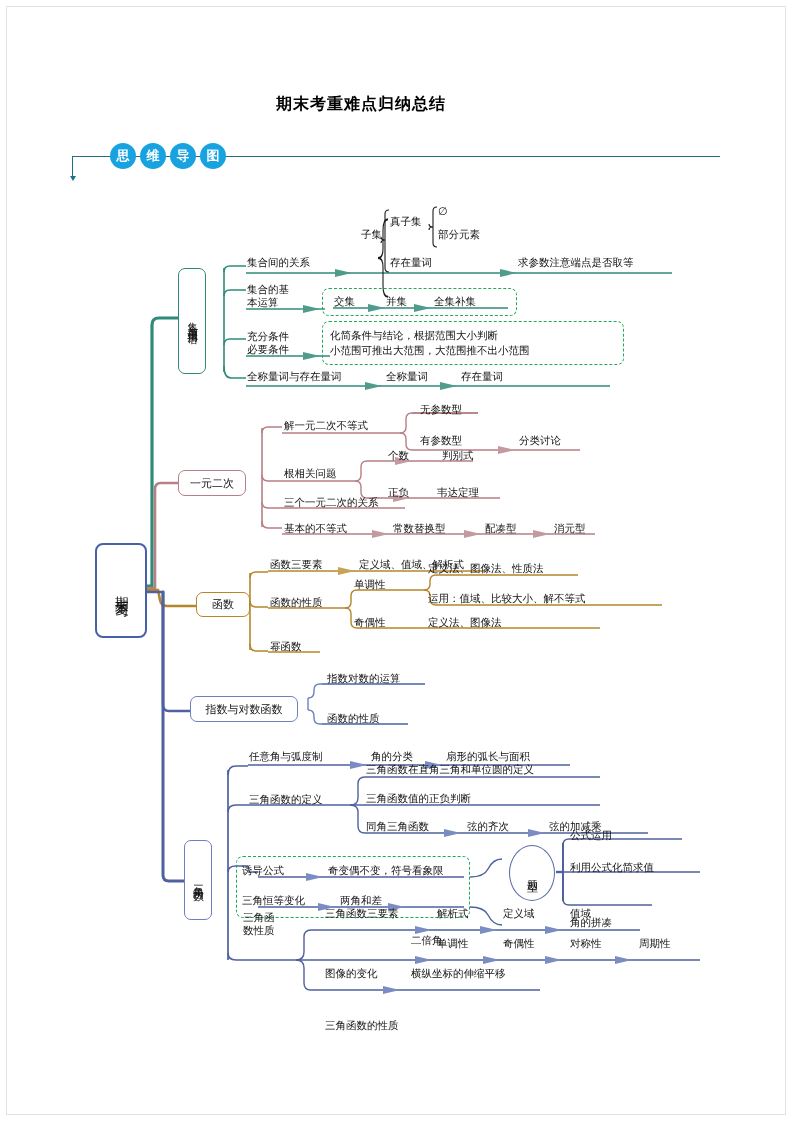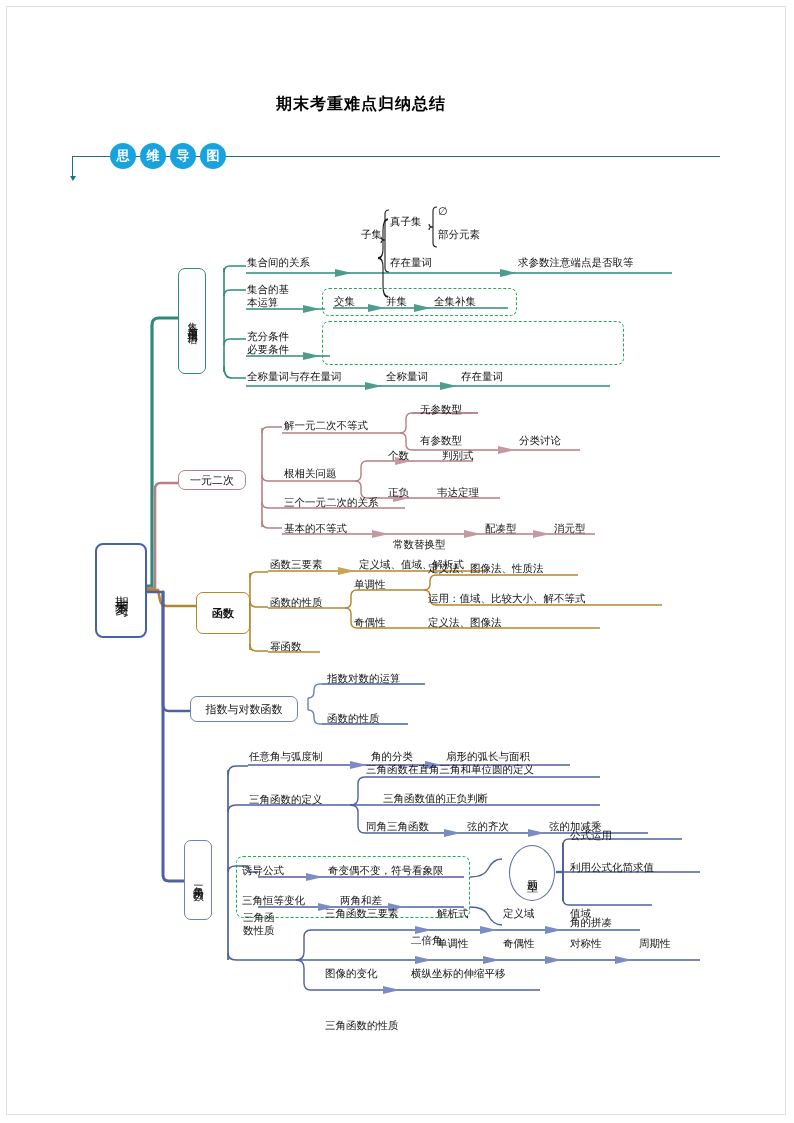--- a/index.html
+++ b/index.html
@@ -241,23 +241,23 @@
     <polygon points="483,956 500,960 483,964" fill="#7b8cc2"></polygon>
     <polygon points="545,956 562,960 545,964" fill="#7b8cc2"></polygon>
     <polygon points="615,956 632,960 615,964" fill="#7b8cc2"></polygon>
     <polygon points="383,986 400,990 383,994" fill="#7b8cc2"></polygon>
   </svg>
 
   <div class="node vert" id="root-node">期末复习</div>
 
   <div class="node vert b-teal" style="left:178px;top:268px;width:28px;height:106px;font-size:10.5px;">集合与逻辑用语</div>
 
-  <div class="node b-pink" style="left:178px;top:470px;width:68px;height:20px;">一元二次</div>
-
-  <div class="node b-gold" style="left:196px;top:592px;width:54px;height:42px;font-weight:bold;">函数</div>
+  <div class="node b-pink" style="left:178px;top:470px;width:68px;height:26px;">一元二次</div>
+
+  <div class="node b-gold" style="left:196px;top:592px;width:54px;height:25px;">函数</div>
 
   <div class="node b-blue" style="left:190px;top:696px;width:108px;height:26px;">指数与对数函数</div>
 
   <div class="node vert b-blue" style="left:184px;top:840px;width:28px;height:80px;">三角函数</div>
 
   <div id="topic-type-node" class="vert">题型</div>
 
   <div class="dashbox" style="left:322px;top:288px;width:195px;height:28px;"></div>
   <div class="dashbox" style="left:322px;top:321px;width:302px;height:44px;"></div>
   <div class="dashbox" style="left:236px;top:856px;width:234px;height:62px;"></div>
@@ -271,39 +271,41 @@
   <div class="lbl" style="left:518px;top:256px;">求参数注意端点是否取等</div>
 
   <div class="lbl two" style="left:247px;top:283px;">集合的基
 本运算</div>
   <div class="lbl" style="left:334px;top:295px;">交集</div>
   <div class="lbl" style="left:386px;top:295px;">并集</div>
   <div class="lbl" style="left:434px;top:295px;">全集补集</div>
 
   <div class="lbl two" style="left:247px;top:330px;">充分条件
 必要条件</div>
+  <div class="lbl two" style="left:330px;top:328px;line-height:1.45;">化简条件与结论，根据范围大小判断
+小范围可推出大范围，大范围推不出小范围</div>
 
   <div class="lbl" style="left:247px;top:370px;">全称量词与存在量词</div>
   <div class="lbl" style="left:386px;top:370px;">全称量词</div>
   <div class="lbl" style="left:461px;top:370px;">存在量词</div>
 
   <div class="lbl" style="left:284px;top:419px;">解一元二次不等式</div>
   <div class="lbl" style="left:420px;top:403px;">无参数型</div>
   <div class="lbl" style="left:420px;top:434px;">有参数型</div>
   <div class="lbl" style="left:519px;top:434px;">分类讨论</div>
 
   <div class="lbl" style="left:284px;top:467px;">根相关问题</div>
   <div class="lbl" style="left:388px;top:449px;">个数</div>
   <div class="lbl" style="left:442px;top:449px;">判别式</div>
   <div class="lbl" style="left:388px;top:486px;">正负</div>
   <div class="lbl" style="left:437px;top:486px;">韦达定理</div>
 
   <div class="lbl" style="left:284px;top:496px;">三个一元二次的关系</div>
   <div class="lbl" style="left:284px;top:522px;">基本的不等式</div>
-  <div class="lbl" style="left:393px;top:522px;margin-top:16px;">常数替换型</div>
+  <div class="lbl" style="left:393px;top:522px;">常数替换型</div>
   <div class="lbl" style="left:485px;top:522px;">配凑型</div>
   <div class="lbl" style="left:554px;top:522px;">消元型</div>
 
   <div class="lbl" style="left:270px;top:558px;">函数三要素</div>
   <div class="lbl" style="left:359px;top:558px;">定义域、值域、解析式</div>
   <div class="lbl" style="left:270px;top:596px;">函数的性质</div>
   <div class="lbl" style="left:354px;top:578px;">单调性</div>
   <div class="lbl" style="left:428px;top:562px;">定义法、图像法、性质法</div>
   <div class="lbl" style="left:428px;top:592px;">运用：值域、比较大小、解不等式</div>
   <div class="lbl" style="left:354px;top:616px;">奇偶性</div>
@@ -312,21 +314,21 @@
 
   <div class="lbl" style="left:327px;top:672px;">指数对数的运算</div>
   <div class="lbl" style="left:327px;top:712px;">函数的性质</div>
 
   <div class="lbl" style="left:249px;top:750px;">任意角与弧度制</div>
   <div class="lbl" style="left:371px;top:750px;">角的分类</div>
   <div class="lbl" style="left:446px;top:750px;">扇形的弧长与面积</div>
 
   <div class="lbl" style="left:249px;top:793px;">三角函数的定义</div>
   <div class="lbl" style="left:366px;top:763px;">三角函数在直角三角和单位圆的定义</div>
-  <div class="lbl" style="left:383px;top:792px;text-align:center;">三角函数值的正负判断</div>
+  <div class="lbl" style="left:366px;top:792px;text-align:center;">三角函数值的正负判断</div>
   <div class="lbl" style="left:366px;top:820px;">同角三角函数</div>
   <div class="lbl" style="left:467px;top:820px;">弦的齐次</div>
   <div class="lbl" style="left:549px;top:820px;">弦的加减乘</div>
 
   <div class="lbl" style="left:242px;top:864px;">诱导公式</div>
   <div class="lbl" style="left:328px;top:864px;">奇变偶不变，符号看象限</div>
   <div class="lbl" style="left:242px;top:894px;">三角恒等变化</div>
   <div class="lbl" style="left:340px;top:894px;">两角和差</div>
   <div class="lbl" style="left:411px;top:894px;margin-top:40px;">二倍角</div>
 

